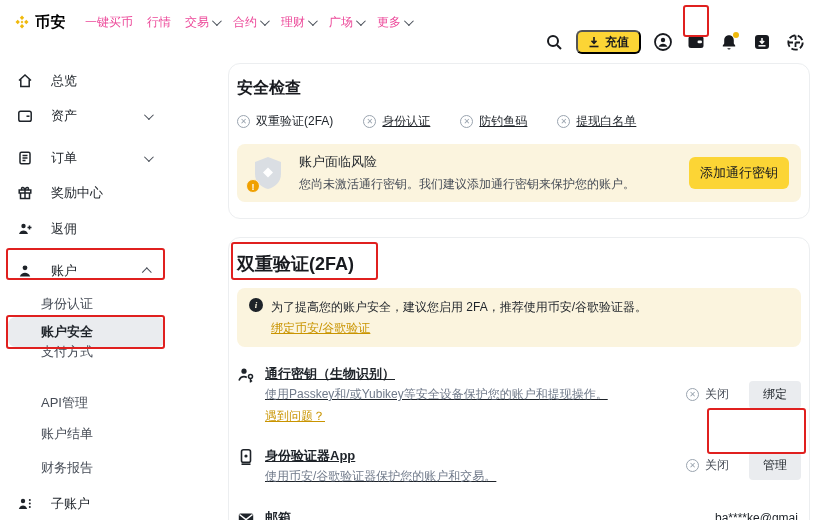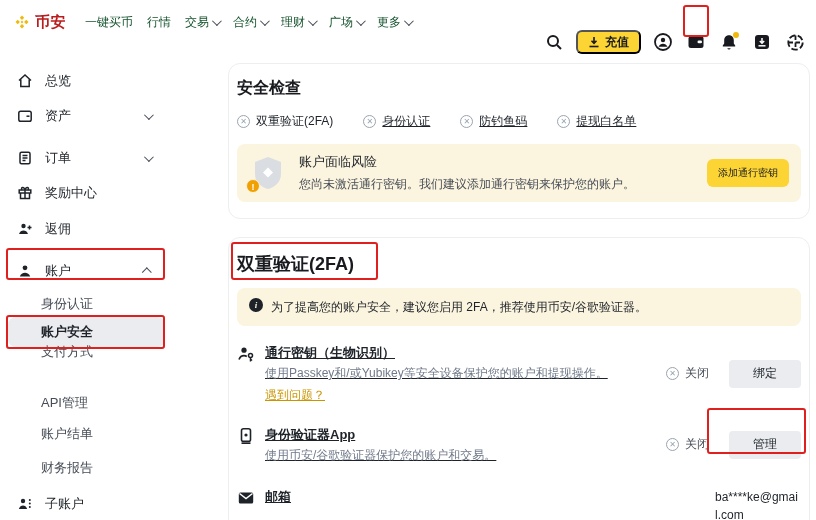--- a/index.html
+++ b/index.html
@@ -6,40 +6,40 @@
   html,body { width:816px; height:520px; }
   body {
     position:relative; overflow:hidden; background:#fff;
     font-family:"Liberation Sans","DejaVu Sans",sans-serif;
     color:#1E2329; font-size:12px;
   }
   
   .topnav { position:absolute; top:0; left:0; width:816px; height:44px;
     display:flex; align-items:center; padding:0 10px 0 14px; background:#fff; }
   .logo { display:flex; align-items:center; gap:5px; cursor:pointer; }
-  .logo-text { color:#b91c1c; font-weight:700; font-size:15px; letter-spacing:.5px; }
+  .logo-text { color:#000000; font-weight:700; font-size:15px; letter-spacing:.5px; }
   .nav-items { display:flex; align-items:center; margin-left:12px; }
   .nav-item { display:flex; align-items:center; gap:3px; padding:0 7px;
-    font-size:12px; color:#14532d; cursor:pointer; white-space:nowrap; }
+    font-size:12px; color:#ec4899; cursor:pointer; white-space:nowrap; }
   .chev { width:7px; height:7px; border-right:1.4px solid #474D57; border-bottom:1.4px solid #474D57;
     transform:rotate(45deg) translateY(-2px); display:inline-block; }
   .chev.up { transform:rotate(-135deg) translateY(-1px); }
   .nav-right { margin-left:auto; display:flex; align-items:center; gap:11px;margin-top:40px; }
   .icon-btn { width:22px; height:22px; display:flex; align-items:center; justify-content:center;
     cursor:pointer; position:relative; }
   .deposit-btn { background:#FCD535; border-radius:6px; height:24px; padding:0 10px;
     display:flex; align-items:center; gap:5px; font-size:12px; font-weight:700;
     color:#181A1F; cursor:pointer; }
   .bell-dot { position:absolute; top:1px; right:1px; width:6px; height:6px;
     border-radius:50%; background:#F0B90B; }
   
   .side-item { position:absolute; left:8px; width:157px; height:30px;
     display:flex; align-items:center; padding-left:9px; cursor:pointer;
     font-size:13px; color:#1E2329; border-radius:8px; }
-  .side-item .lbl { margin-left:12px;font-family:Liberation Mono, monospace; }
+  .side-item .lbl { margin-left:18px;font-family:Liberation Mono, monospace; }
   .side-item .s-chev { margin-left:auto; margin-right:14px; }
   .side-sub { padding-left:33px; color:#474D57; }
   .side-sub.selected { background:#EAECEF; color:#1E2329; font-weight:700; }
   
   .card { position:absolute; left:228px; width:582px; background:#fff;
     border:1px solid #ECEEF0; border-radius:12px; padding:14px 8px; }
   .card1 { top:63px; height:156px; }
   .card2 { top:237px; height:310px; }
   .card-title { font-size:16px; font-weight:700; color:#181A1F; }
   .card-title.big { font-size:18px; }
@@ -51,39 +51,39 @@
     display:inline-block; flex:0 0 auto; }
   .cream-box { background:#FBF4DE; border-radius:8px; }
   .warn-box { margin-top:14px; height:58px; display:flex; align-items:center;
     padding:8px 12px; gap:12px; }
   .warn-shield { position:relative; width:38px; height:38px; flex:0 0 auto; }
   .warn-badge { position:absolute; left:-3px; bottom:-1px; width:14px; height:14px;
     border-radius:50%; background:#F0A000; color:#fff; font-size:9px; font-weight:700;
     text-align:center; line-height:14px; border:1.5px solid #FBF4DE; }
   .warn-title { font-size:13px; color:#1E2329; }
   .warn-desc { font-size:12px; color:#474D57; margin-top:5px; }
-  .warn-action { margin-left:auto; background:#FCD535; color:#181A1F; font-size:10px;
+  .warn-action { margin-left:auto; background:#FCD535; color:#181A1F; font-size:13px;
     font-weight:500; border:none; border-radius:6px; padding:7px 11px; cursor:pointer;
     white-space:nowrap; }
   .tip-box { margin-top:12px; padding:10px 12px; display:flex; gap:8px; }
   .ico-info { width:14px; height:14px; border-radius:50%; background:#1E2329; color:#FBF4DE;
     font-size:9px; font-weight:700; text-align:center; line-height:14px; flex:0 0 auto;
     font-family:"Liberation Serif",serif; font-style:italic; }
   .tip-text { font-size:12px; color:#1E2329; line-height:1.5; }
   .gold-link { color:#C99400; text-decoration:underline; cursor:pointer; }
   .tip-link { display:inline-block; margin-top:3px; font-size:12px; }
   .sec-row { display:flex; margin-top:18px; }
   .row-icon { width:18px; height:18px; margin-right:10px; flex:0 0 auto; margin-top:1px; }
   .row-main { flex:1; min-width:0;text-decoration:underline; }
   .row-title { font-size:13px; font-weight:700; color:#1E2329; }
   .row-desc { font-size:12px; color:#707A8A; margin-top:3px; line-height:1.4; }
   .row-link { display:inline-block; margin-top:5px; font-size:12px; }
   .row-right { display:flex; align-items:center; gap:20px; margin-left:12px; }
   .status { display:flex; align-items:center; gap:6px; font-size:12px; color:#474D57; white-space:nowrap; }
-  .gray-btn { width:72px; height:28px; background:#EAECEF; border:none; border-radius:4px;
+  .gray-btn { width:52px; height:28px; background:#EAECEF; border:none; border-radius:4px;
     font-size:12px; color:#1E2329; cursor:pointer; font-family:inherit; }
   .row-value { width:86px; font-size:12px; color:#1E2329; word-break:break-all; line-height:1.5; }
   
   .anno { position:absolute; border:2px solid #E0201F; border-radius:3px;
     pointer-events:none; z-index:50; }
   svg { display:block; }
 </style>
 </head>
 <body>
 
@@ -307,20 +307,21 @@
     <button class="warn-action">添加通行密钥</button>
   </div>
 </section>
 
 <section class="card card2">
   <h2 class="card-title big">双重验证(2FA)</h2>
   <div class="cream-box tip-box">
     <span class="ico-info">i</span>
     <div class="tip-text">
       <div>为了提高您的账户安全，建议您启用 2FA，推荐使用币安/谷歌验证器。</div>
+      <span class="gold-link tip-link">绑定币安/谷歌验证</span>
     </div>
   </div>
 
   <div class="sec-row">
     <span class="row-icon">
       <svg width="18" height="18" viewBox="0 0 18 18">
           <circle cx="7" cy="5.2" r="2.6" fill="#1E2329"></circle>
           <path d="M2 14.5c.9-2.6 2.9-3.9 5-3.9 1 0 2 .3 2.8.9" fill="none" stroke="#1E2329" stroke-width="1.6"></path>
           <circle cx="13.5" cy="10.5" r="2" fill="none" stroke="#1E2329" stroke-width="1.5"></circle>
           <path d="M13.5 12.5v4M13.5 15.5l1.6-.9" stroke="#1E2329" stroke-width="1.5"></path>

